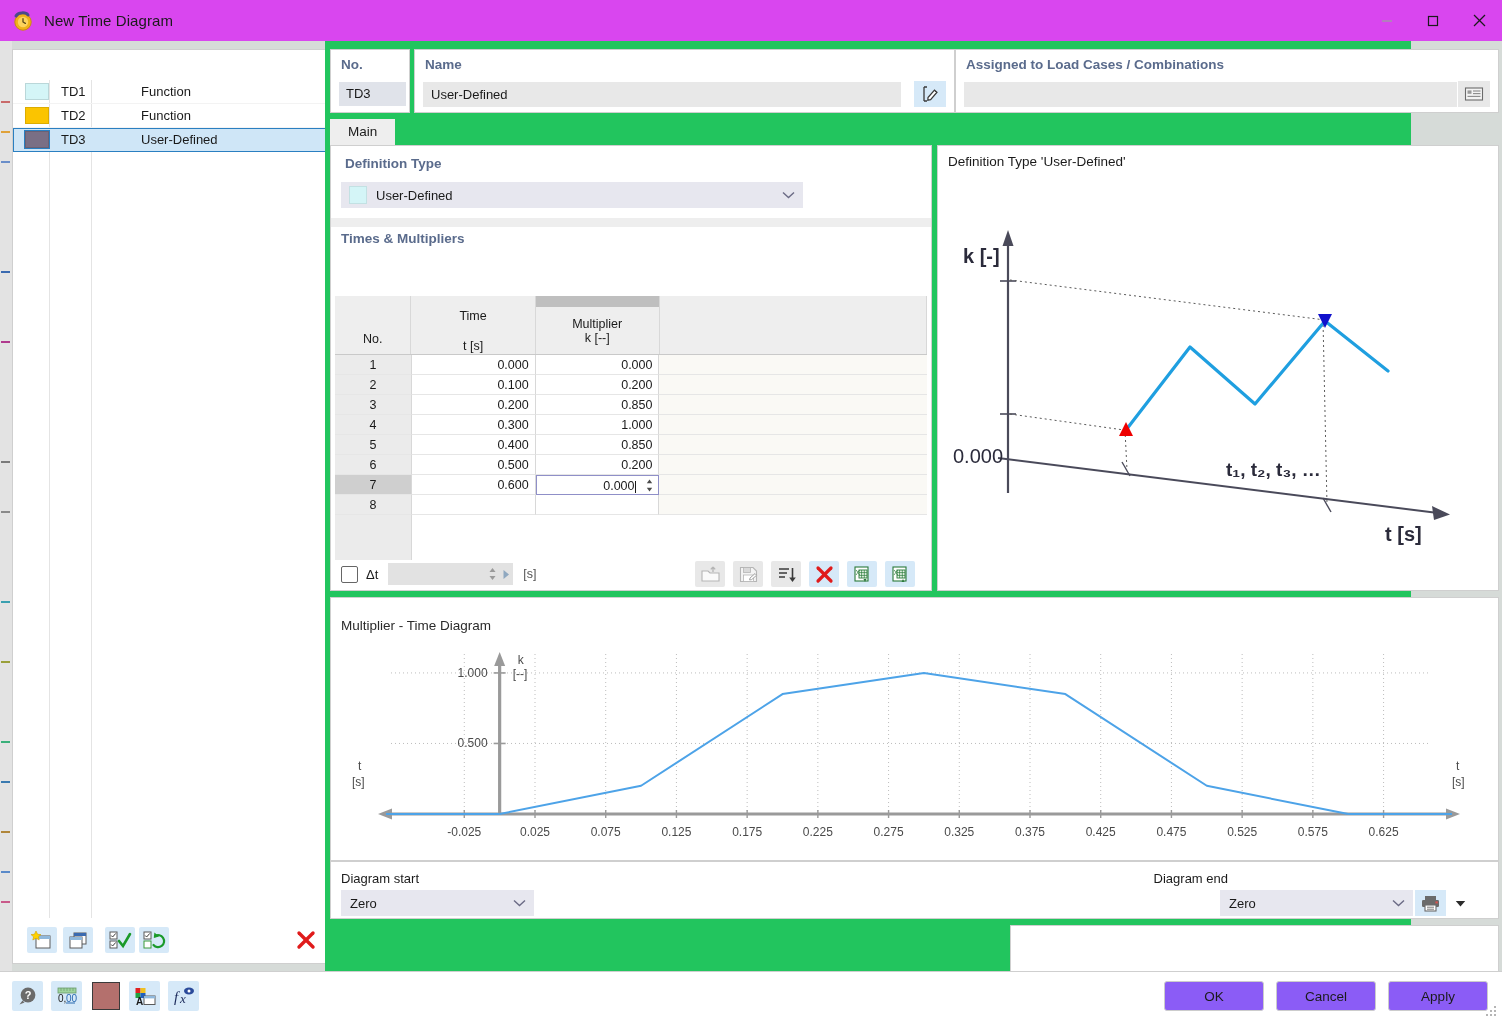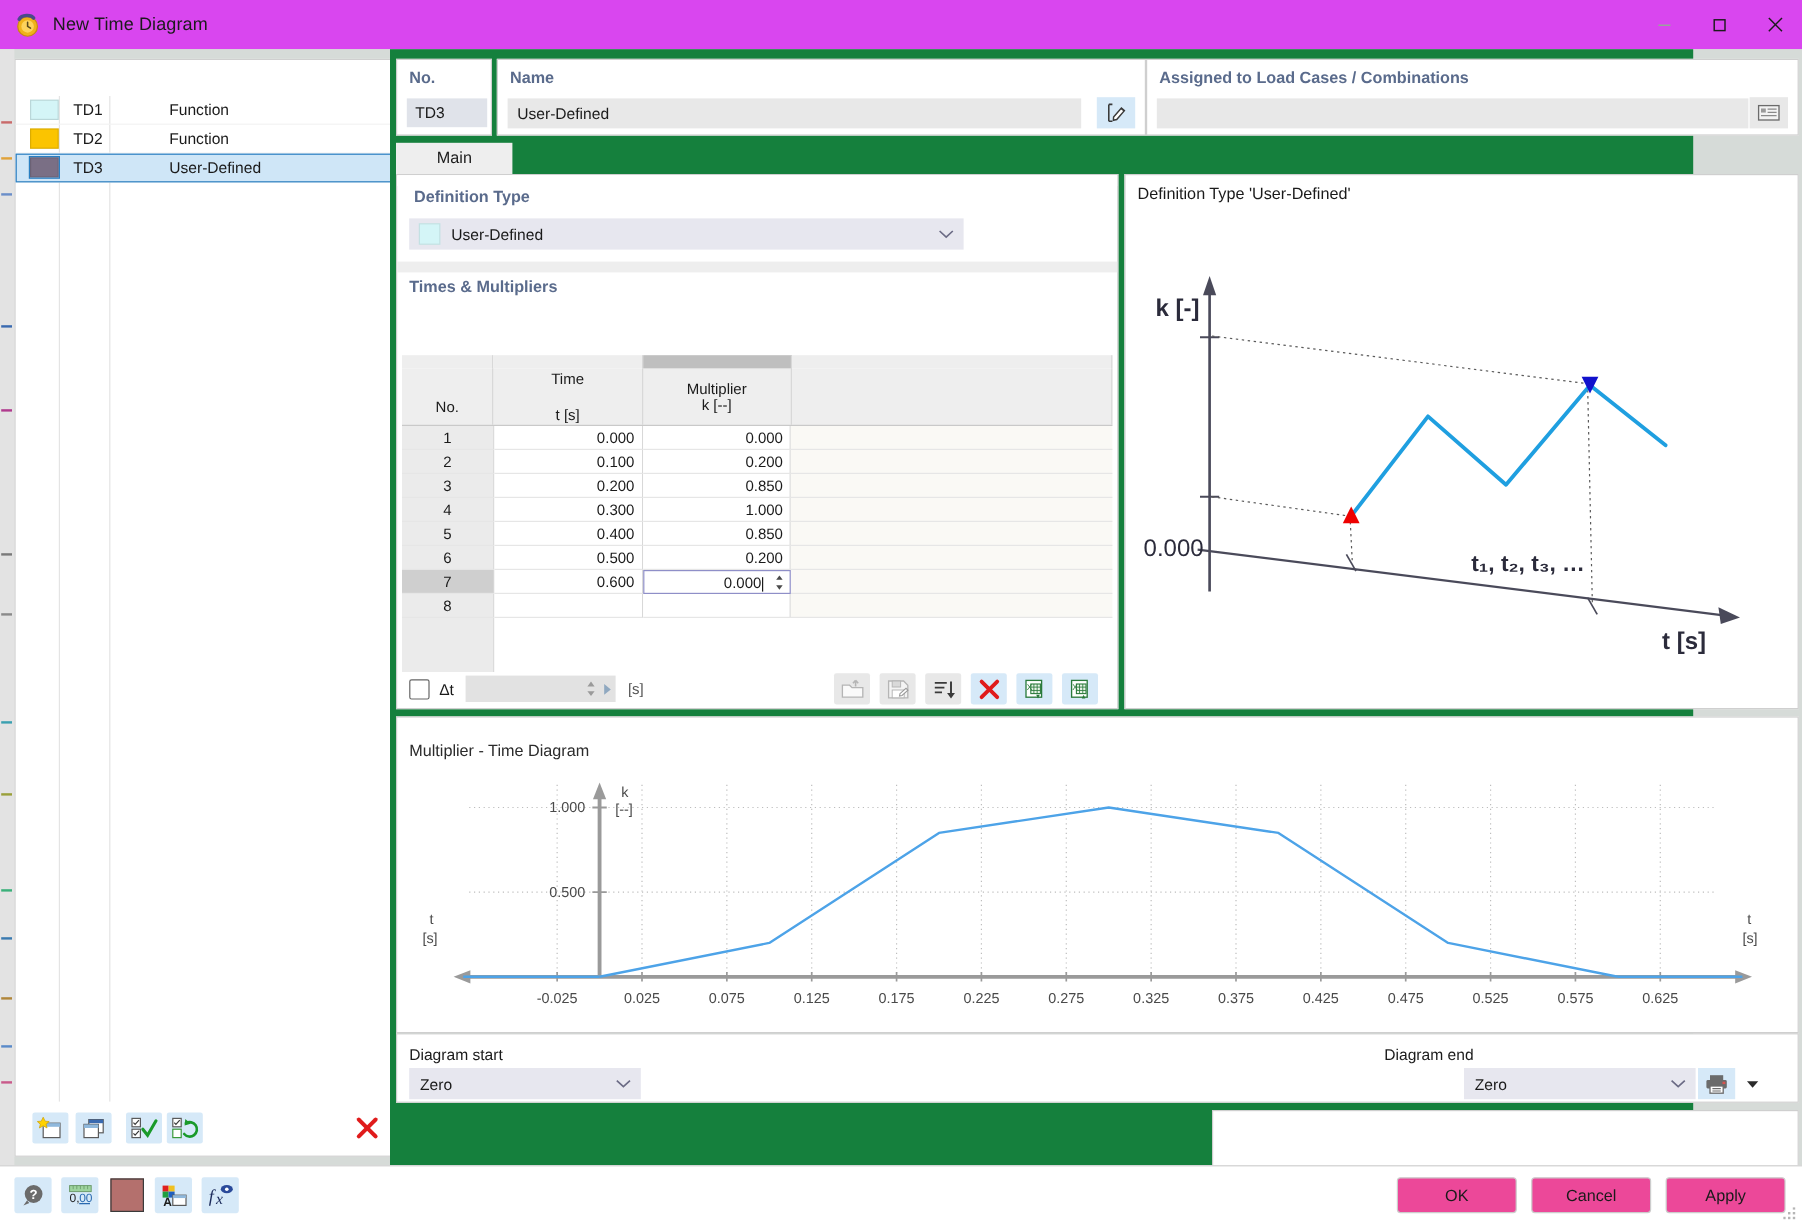--- a/index.html
+++ b/index.html
@@ -58,21 +58,21 @@
   .list-vline2{position:absolute;left:78px;top:30px;bottom:45px;width:1px;background:#e4e4e4;}
 
   .list-toolbar{position:absolute;left:0;bottom:0;height:44px;width:100%;}
   .tb-ico{
     position:absolute;width:30px;height:26px;border-radius:2px;
     display:flex;align-items:center;justify-content:center;
   }
   .tb-ico.lightblue{background:#d6e9f8;}
 
   
-  .content{position:absolute;left:325px;top:0;width:1086px;height:930px;background:#15803d;}
+  .content{position:absolute;left:325px;top:0;width:1086px;height:930px;background:#22c55e;}
 
   .card{background:#ffffff;border:1px solid #cfcfcf;position:absolute;}
   .fld-label{font-weight:bold;color:#5a6b8c;font-size:13.5px;}
   .inputbox{
     background:#e8e8e8;border:none;height:25px;line-height:25px;
     font-size:13px;color:#1b1b1b;padding-left:8px;
     font-family:"Liberation Sans", sans-serif;
   }
 
   
@@ -88,21 +88,21 @@
 
   
   #assigned-card{left:630px;top:8px;width:542px;height:62px;}
   #assigned-card .fld-label{position:absolute;left:10px;top:7px;}
   #assigned-card .val{position:absolute;left:8px;top:32px;width:485px;}
   #assigned-card .pickbtn{position:absolute;right:8px;top:31px;width:32px;height:26px;background:#e8e8e8;display:flex;align-items:center;justify-content:center;}
 
   
   .tabstrip{position:absolute;left:5px;top:78px;width:1167px;height:26px;}
   .tab{
-    position:absolute;left:0;top:0;height:26px;padding:0 34px;
+    position:absolute;left:0;top:0;height:26px;padding:0 18px;
     background:#eeeeee;font-size:13.5px;line-height:26px;color:#1b1b1b;
   }
 
   
   #main-card{left:5px;top:104px;width:600px;height:444px;}
   .band{position:absolute;left:0;background:#eeeeee;height:9px;width:100%;}
 
   .dropdown{
     position:relative;background:#e7e7ef;height:26px;
     display:flex;align-items:center;font-size:13px;
@@ -180,21 +180,21 @@
   #comment-card .dupbtn{position:absolute;right:8px;top:28px;width:30px;height:25px;background:#e8e8e8;display:flex;align-items:center;justify-content:center;}
   #comment-right{left:685px;top:884px;width:487px;height:61px;}
 
   
   .footer{position:absolute;left:0;top:971px;width:1502px;height:49px;background:#ffffff;border-top:1px solid #cfcfcf;}
   .footer .ftools{position:absolute;left:12px;top:9px;display:flex;gap:8px;}
   .fbtn{width:31px;height:30px;border-radius:2px;display:flex;align-items:center;justify-content:center;}
   .fbtn.lightblue{background:#d6e9f8;}
   .dlgbtns{position:absolute;right:14px;top:9px;display:flex;gap:12px;}
   .dlgbtn{
-    width:100px;height:30px;background:#ec4899;border:1px solid #cccccc;border-radius:3px;
+    width:100px;height:30px;background:#8b5cf6;border:1px solid #cccccc;border-radius:3px;
     font-size:13.5px;color:#1b1b1b;display:flex;align-items:center;justify-content:center;
     font-family:"Liberation Sans", sans-serif;
   }
   .grip{position:absolute;right:4px;bottom:3px;width:12px;height:12px;}
 
   .chart svg, .preview svg{display:block;}
 </style>
 </head>
 <body>
 

